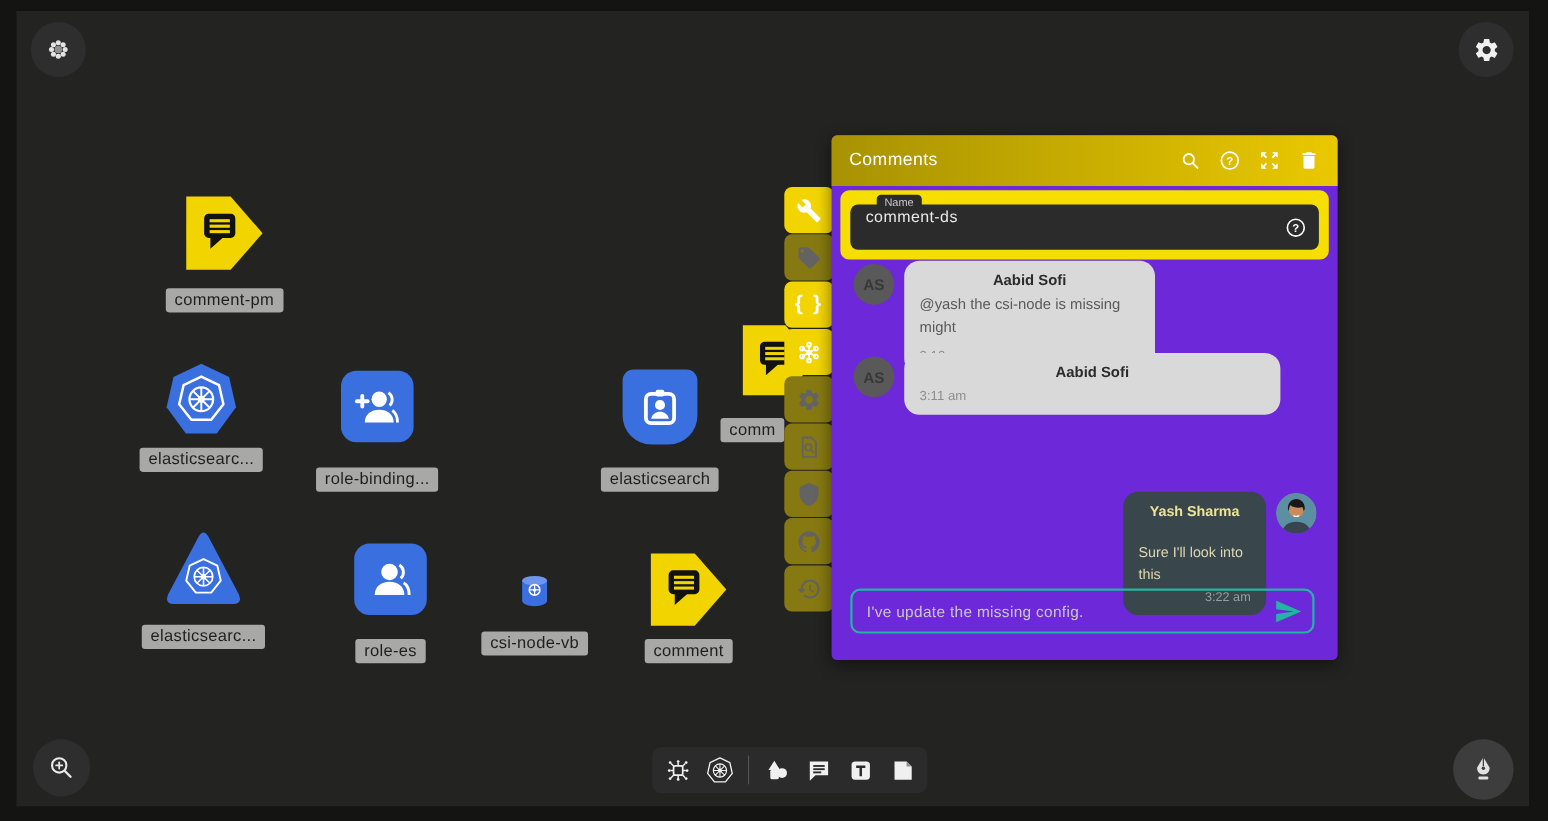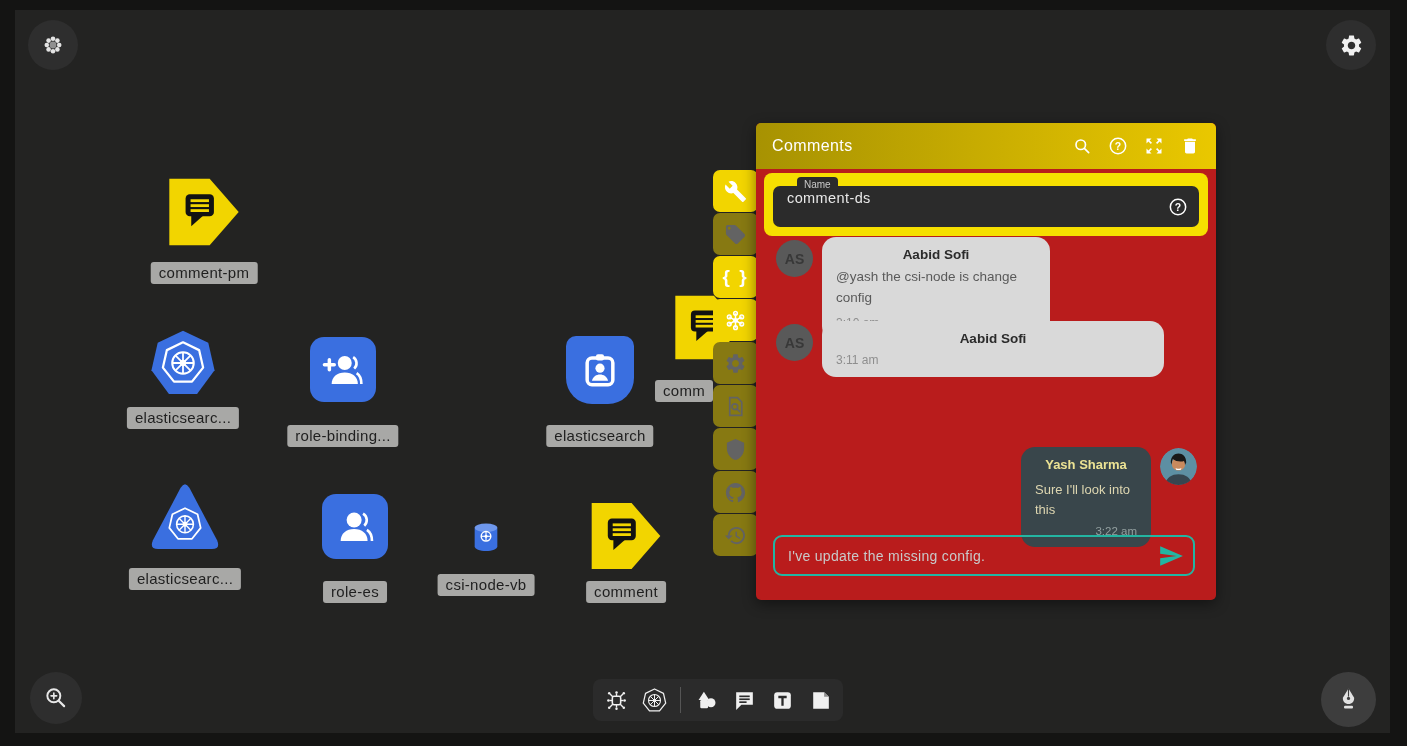--- a/index.html
+++ b/index.html
@@ -28,21 +28,21 @@
   .side-toolbar { position:absolute; left:698px; top:160px; width:45px; z-index:5; }
   .stool { width:45px; height:42px; margin-bottom:1px; border-radius:7px; display:flex;
     align-items:center; justify-content:center; cursor:pointer; }
   .stool.active { background:#f2d500; color:#ffffff; }
   .stool.inactive { background:#877912; color:#636363; }
   .stool svg { width:23px; height:23px; }
   .braces { font-size:19px; font-weight:bold; letter-spacing:2px; color:#fff; }
 
   
   .panel { position:absolute; left:741px; top:113px; width:460px; height:477px;
-    background:#b91c1c; border-radius:5px; z-index:6; box-shadow:0 4px 14px rgba(0,0,0,.45); }
+    background:#6d28d9; border-radius:5px; z-index:6; box-shadow:0 4px 14px rgba(0,0,0,.45); }
   .panel-header { position:absolute; left:0; top:0; right:0; height:46px;
     background:linear-gradient(90deg,#a79202,#eac800); border-radius:5px 5px 0 0;
     display:flex; align-items:center; padding:0 16px; }
   .panel-title { color:#ffffff; font-size:16px; letter-spacing:.4px; flex:1; }
   .hicon { width:20px; height:20px; margin-left:16px; color:#ffffff; cursor:pointer; }
   .hicon svg { width:20px; height:20px; display:block; }
 
   .name-wrap { position:absolute; left:8px; right:8px; top:50px; height:63px;
     background:#f6df00; border-radius:8px; }
   .name-field { position:absolute; left:9px; right:9px; top:13px; bottom:9px;
@@ -58,21 +58,21 @@
   .msg { position:absolute; }
   .avatar { width:37px; height:37px; border-radius:50%; background:#595959; color:#383838;
     font-weight:bold; font-size:14px; display:flex; align-items:center; justify-content:center; }
   .bubble { background:#d9d9d9; border-radius:14px; padding:10px 14px; }
   .bauthor { color:#2b2b2b; font-weight:bold; font-size:13.5px;text-align:center; }
   .btext { color:#5a5a5a; font-size:13.5px; margin-top:5px; line-height:1.55; }
   .btime { color:#8e8e8e; font-size:12px; margin-top:7px; }
   .gap-text { margin-top:26px; }
   .bubble.dark { background:#39464b; }
   .bubble.dark .bauthor { color:#ece394; font-size:13px; }
-  .bubble.dark .btext { color:#ddd6b0; font-size:13px; margin-top:8px; }
+  .bubble.dark .btext { color:#ddd6b0; font-size:13px; margin-top:20px; }
   .bubble.dark .btime { color:#93a0a0; text-align:right; font-size:11.5px; margin-top:5px; }
   .photo-avatar { width:37px; height:37px; border-radius:50%; overflow:hidden; }
 
   .chat-input-wrap { position:absolute; left:17px; top:412px; width:422px; height:41px;
     border:2px solid #23b5a2; border-radius:9px; display:flex; align-items:center; }
   .chat-input { flex:1; height:100%; background:transparent; border:none; outline:none;
     color:#c9c9c9; font-size:14px; padding:0 10px 0 13px; letter-spacing:.3px;
     font-family:"Liberation Sans", sans-serif; }
   .send-btn { width:26px; height:26px; margin-right:9px; color:#23b5a2; cursor:pointer; }
   .send-btn svg { width:26px; height:26px; }
@@ -352,21 +352,21 @@
         </div>
       </div>
     </div>
 
     <div class="msg" style="left:20px;top:117px;">
       <div class="avatar">AS</div>
     </div>
     <div class="msg" style="left:66px;top:114px;width:228px;">
       <div class="bubble">
         <div class="bauthor">Aabid Sofi</div>
-        <div class="btext">@yash the csi-node is change config</div>
+        <div class="btext">@yash the csi-node is missing might</div>
         <div class="btime">3:10 am</div>
       </div>
     </div>
 
     <div class="msg" style="left:20px;top:201px;">
       <div class="avatar">AS</div>
     </div>
     <div class="msg" style="left:66px;top:198px;width:342px;">
       <div class="bubble">
         <div class="bauthor">Aabid Sofi</div>

